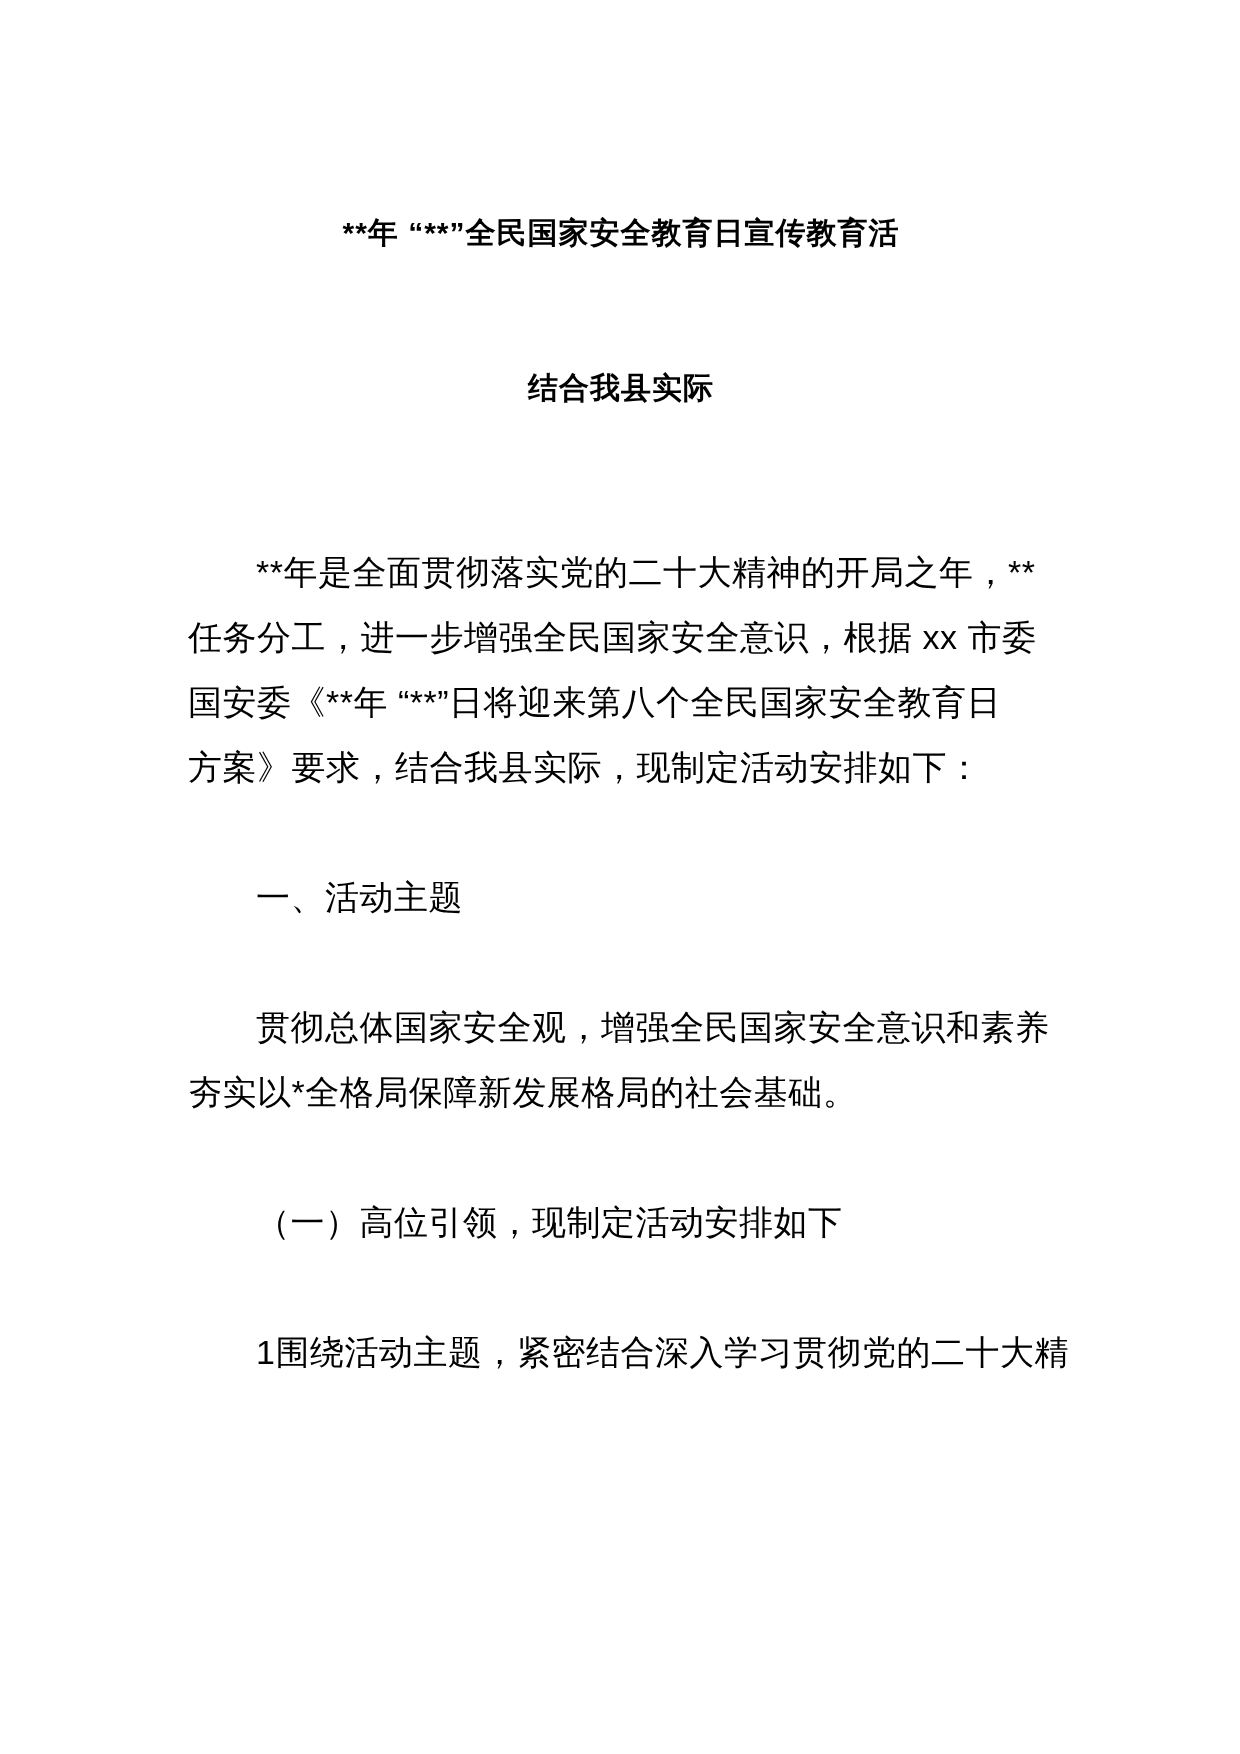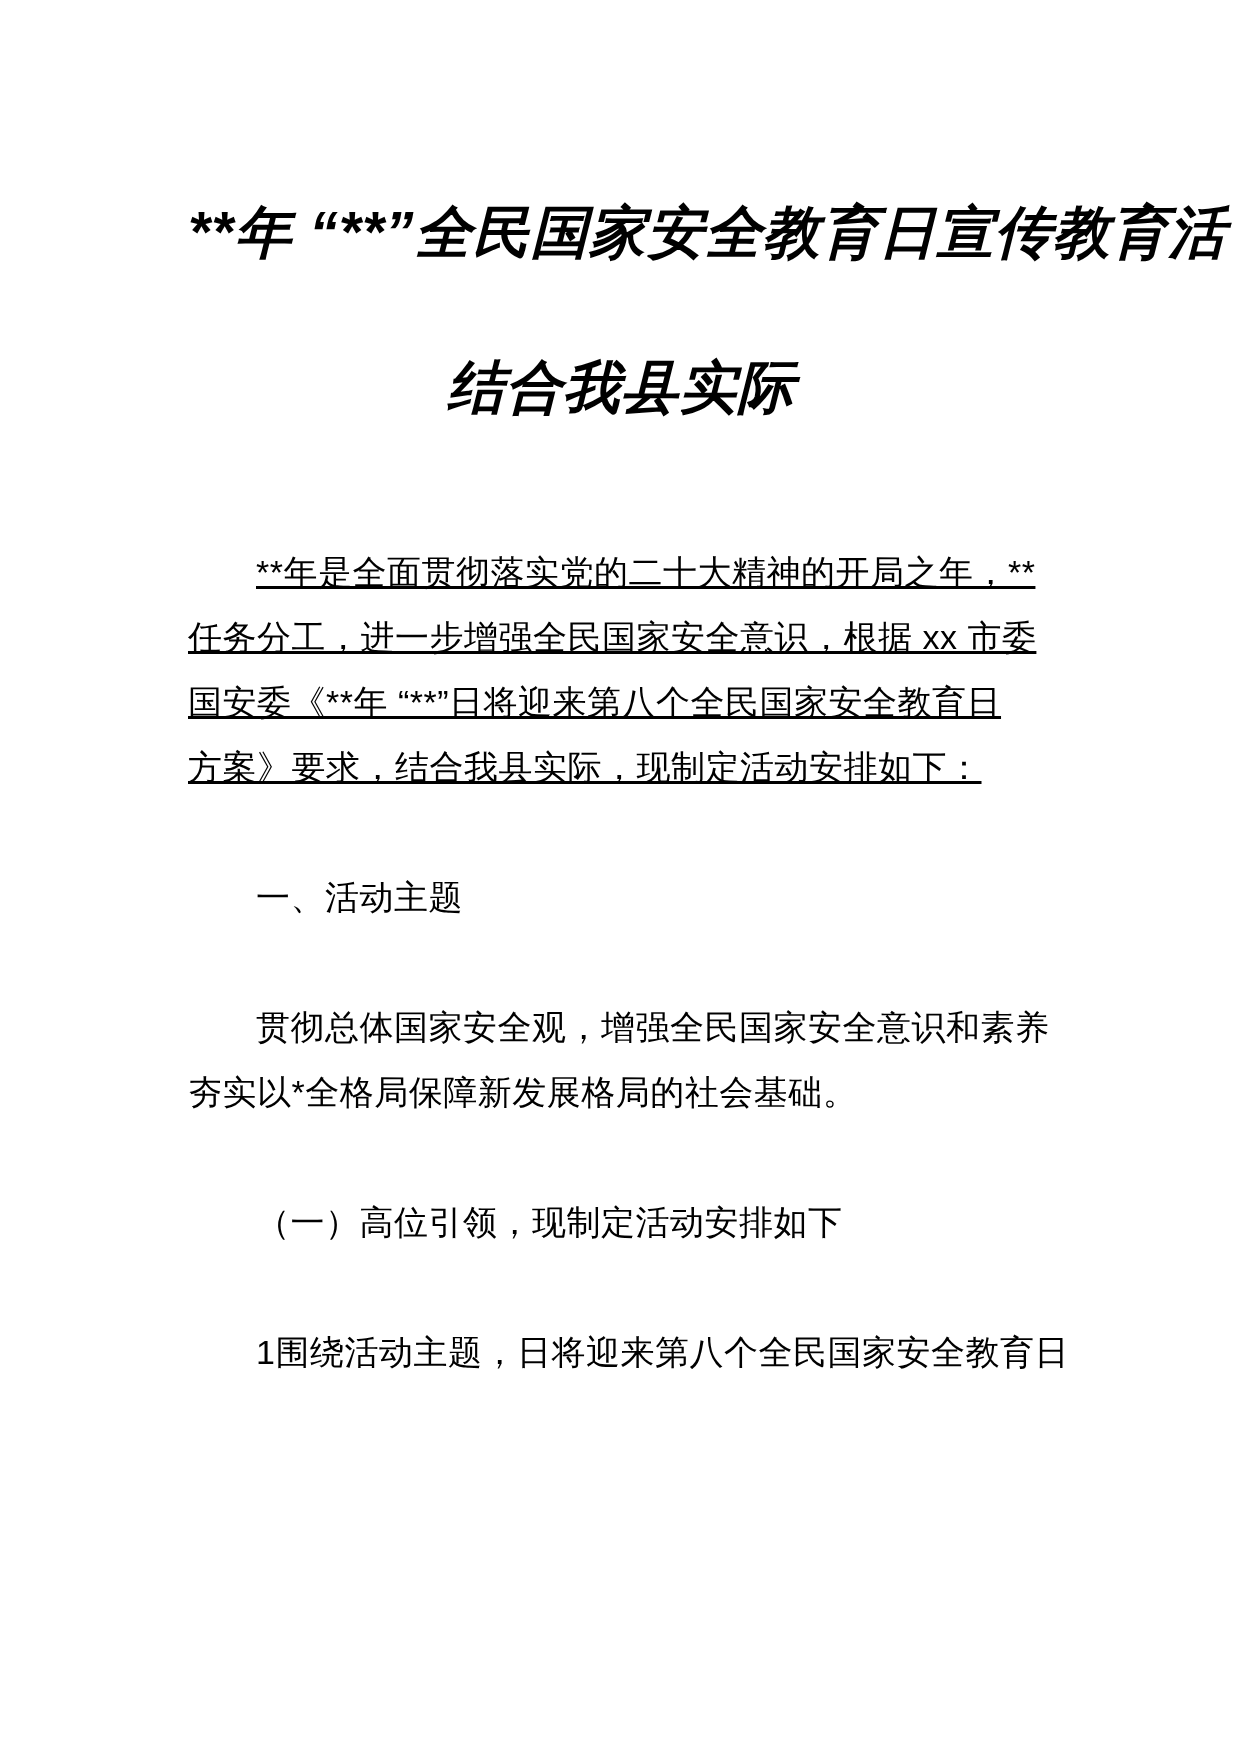--- a/index.html
+++ b/index.html
@@ -13,36 +13,35 @@
     height: 1754px;
     box-sizing: border-box;
     padding: 155px 186px 0 188px;
     background: #ffffff;
     color: #000000;
     font-family: "Liberation Sans", sans-serif;
     overflow: hidden;
   }
   .doc-title {
     text-align: center;
-    font-size: 57px;
+    font-size: 30px;
     font-weight: 700;
     letter-spacing: 1px;
-    font-style: italic;
   }
   .doc-title .title-line {
     line-height: 155px;
     white-space: nowrap;
   }
   .doc-body {
     margin-top: 75px;
     font-size: 34px;
     letter-spacing: 0.5px;
   }
   .block { margin-top: 65px; }
-  .block:first-child { margin-top: 0; text-decoration: underline; }
+  .block:first-child { margin-top: 0; }
   .line {
     line-height: 65px;
     height: 65px;
     white-space: nowrap;
   }
   .indent { text-indent: 68px; }
 </style>
 </head>
 <body>
 
@@ -62,16 +61,16 @@
         <div class="line indent">一、活动主题</div>
       </div>
       <div class="block paragraph">
         <div class="line indent">贯彻总体国家安全观，增强全民国家安全意识和素养</div>
         <div class="line">夯实以*全格局保障新发展格局的社会基础。</div>
       </div>
       <div class="block subheading">
         <div class="line indent">（一）高位引领，现制定活动安排如下</div>
       </div>
       <div class="block paragraph">
-        <div class="line indent">1围绕活动主题，日将迎来第八个全民国家安全教育日</div>
+        <div class="line indent">1围绕活动主题，紧密结合深入学习贯彻党的二十大精</div>
       </div>
     </div>
 </div>
 
 </body></html>

